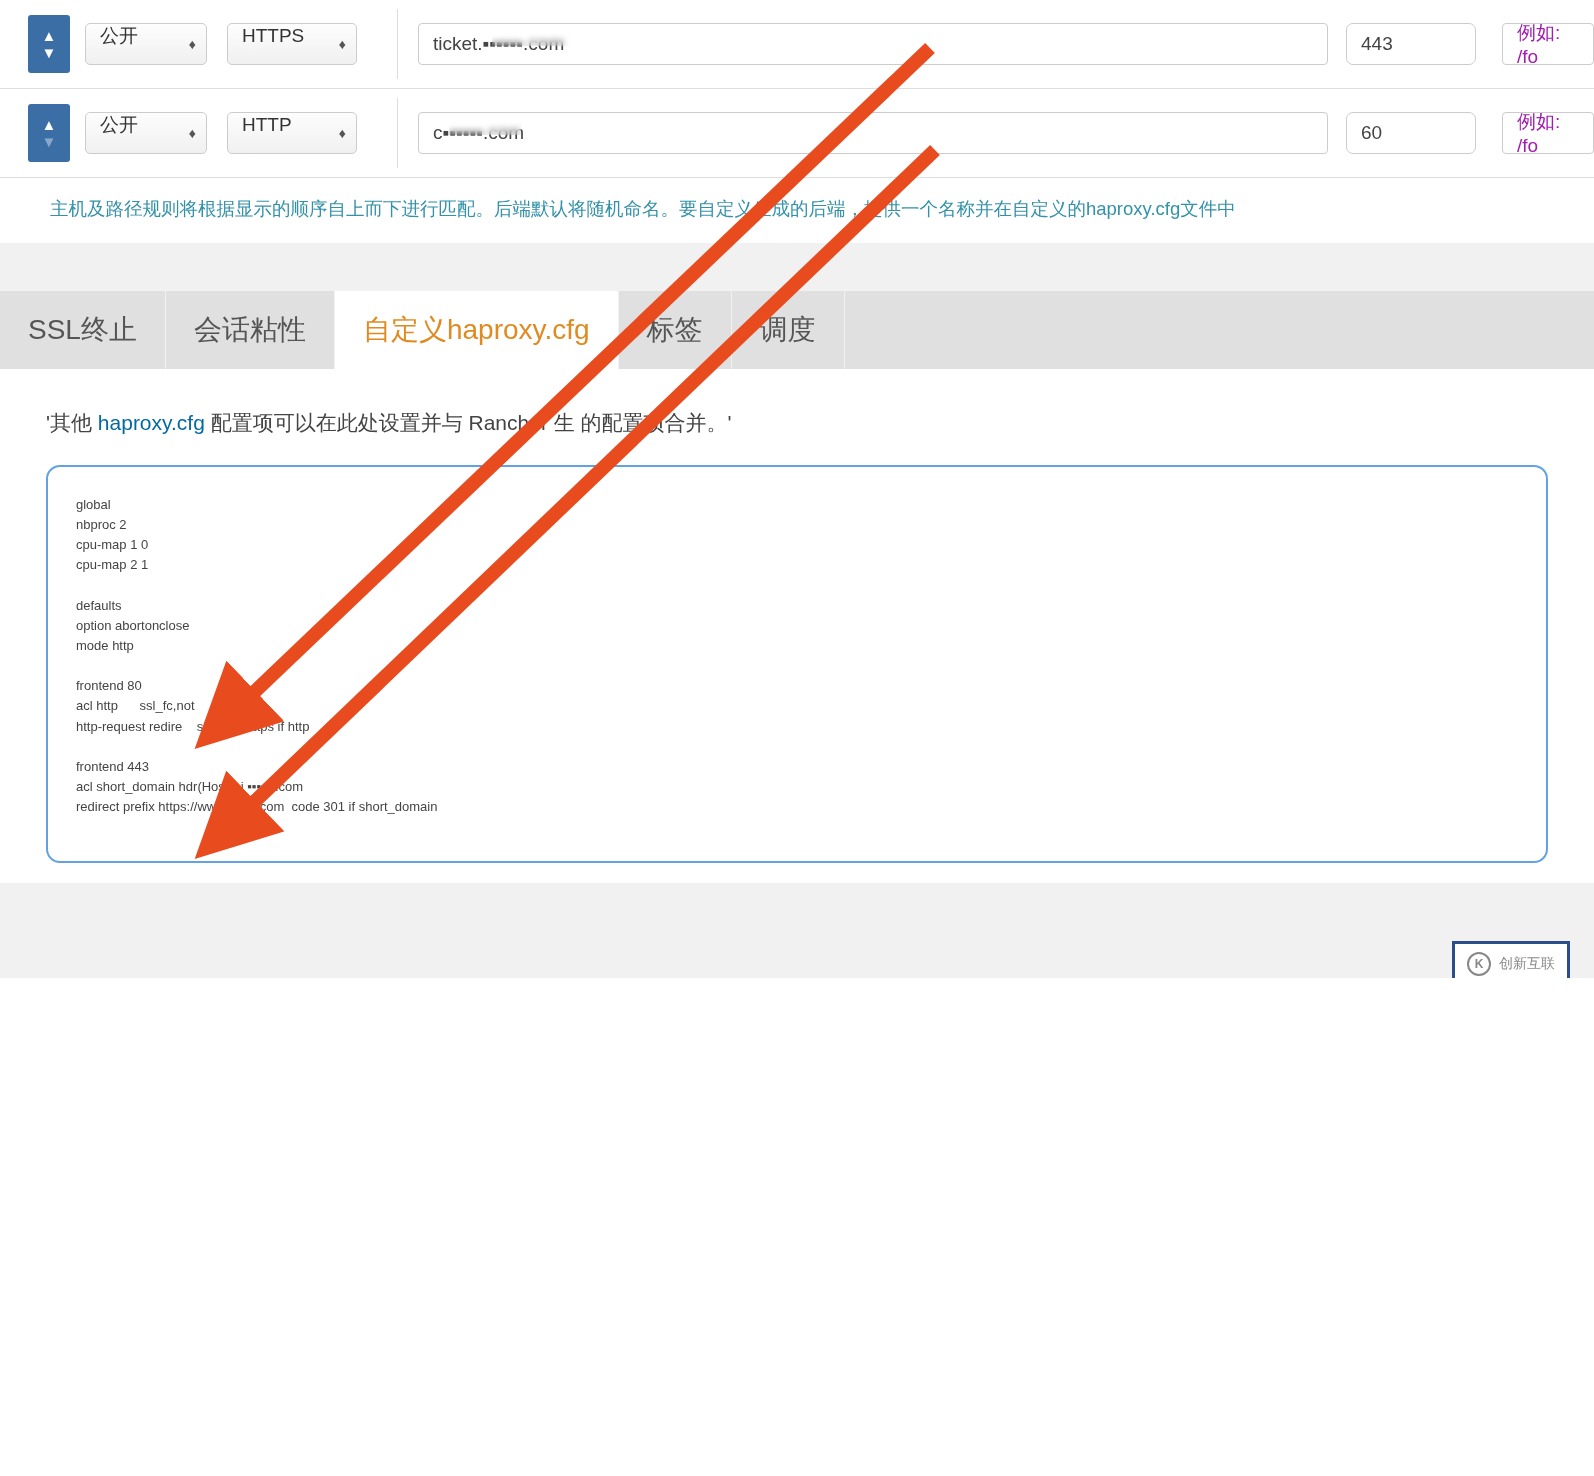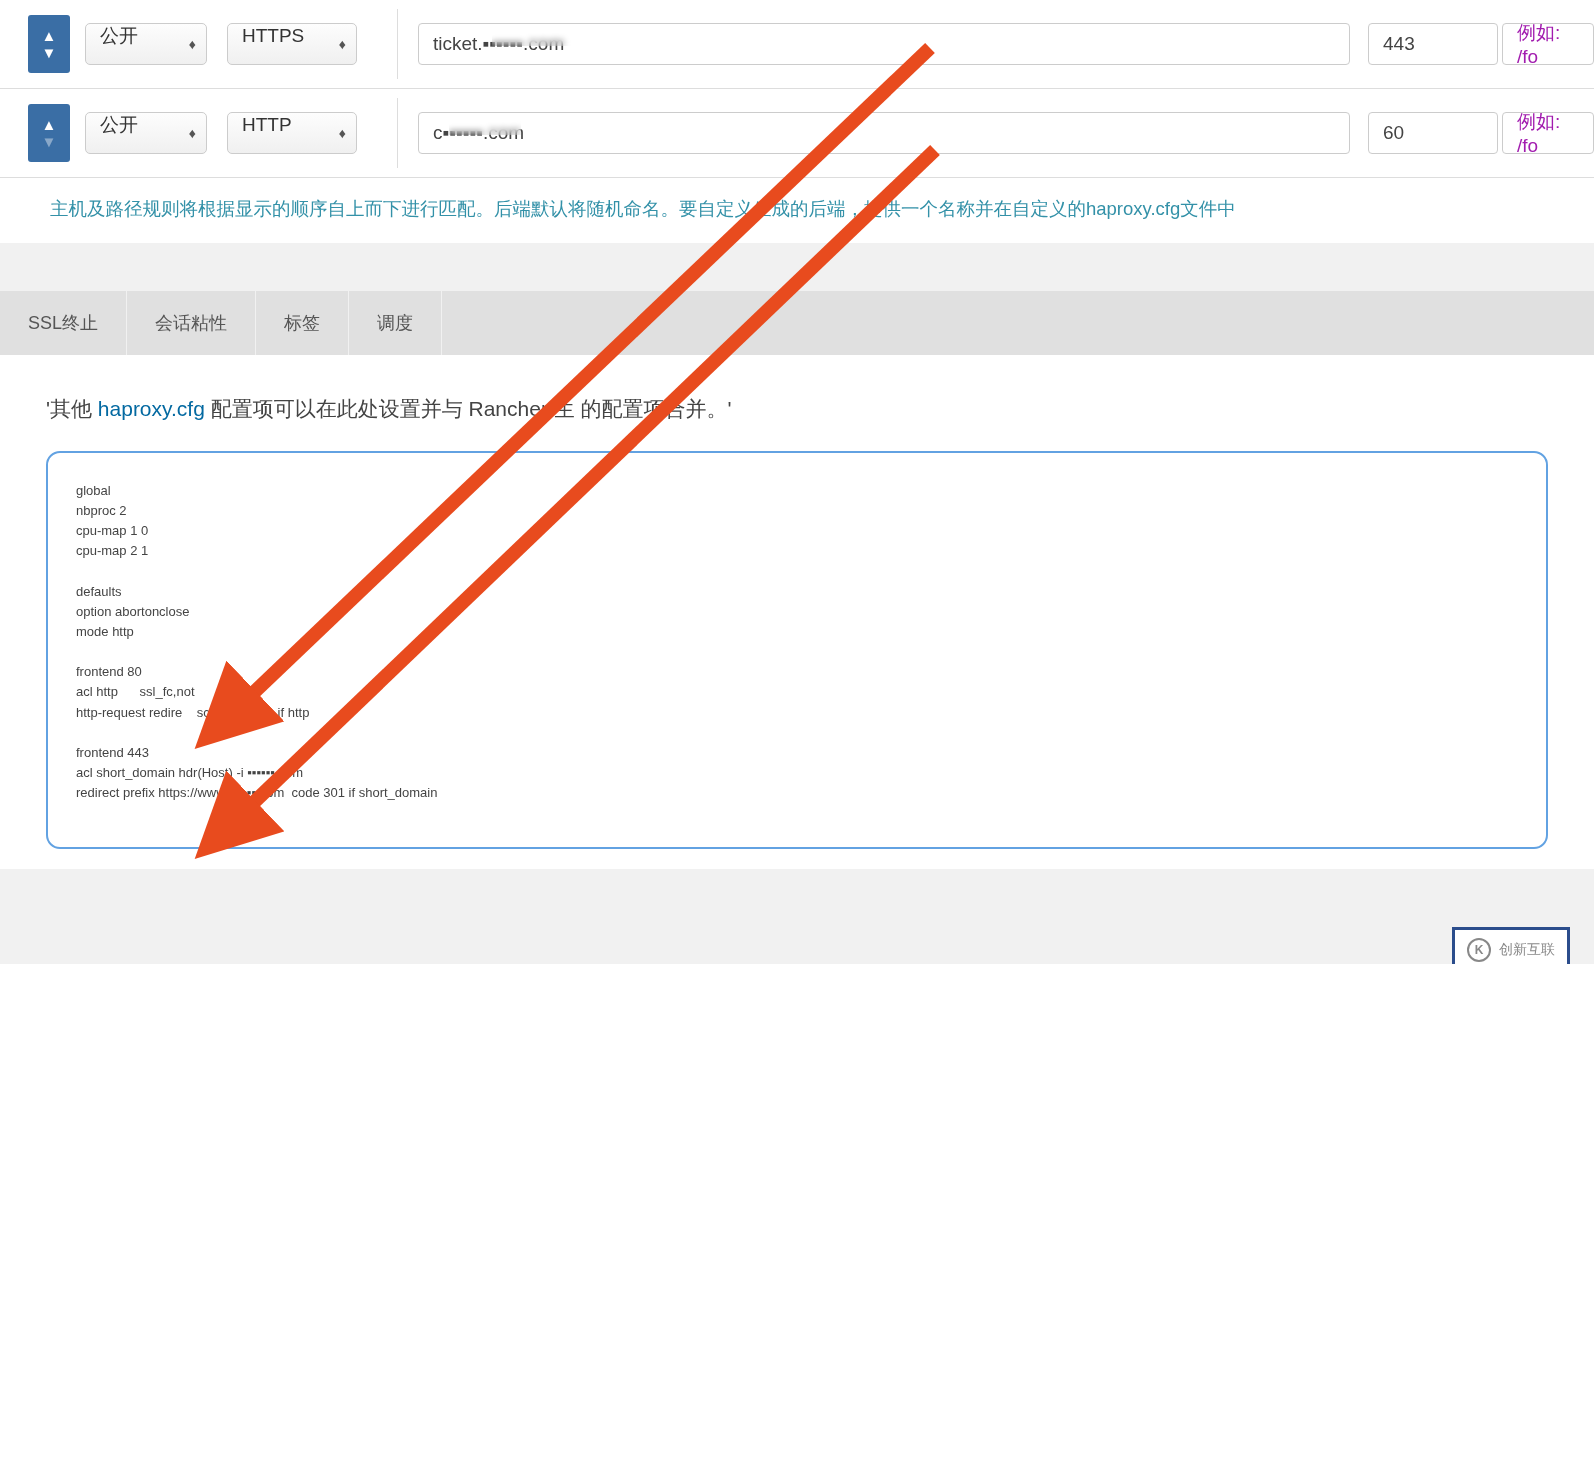--- a/index.html
+++ b/index.html
@@ -28,30 +28,30 @@
     .select-access { width: 122px; margin-right: 20px; }
     .select-proto { width: 130px; margin-right: 20px; }
     
     .divider-v { width: 1px; background: #ddd; height: 70px; margin: -15px 20px; }
     
     .input-box {
       height: 42px; border: 1px solid #ccc; border-radius: 4px; background: #fff;
       padding: 0 14px; font-size: 19px; color: #444; display: flex; align-items: center;
     }
     .input-host { flex: 1; min-width: 480px; margin-right: 18px; }
-    .input-port { width: 130px; margin-right: 4px; }
+    .input-port { width: 130px; margin-right: 26px; border-radius: 7px; }
     .input-path { width: 92px; color: #a21caf; }
     
     .hint-line { color: #3391a8; font-size: 18.5px; padding: 18px 0 22px 50px; }
     
     .gray-gap { height: 48px; background: #f1f1f1; }
     
     .tabs-section { display: flex; background: #f1f1f1; }
     .tab-btn {
-      padding: 20px 28px; background: #e0e0e0; font-size: 18px; color: #555;
+      padding: 20px 28px; background: #e0e0e0; font-size: 28px; color: #555;
       border-right: 1px solid #f1f1f1; cursor: pointer;
     }
     .tab-btn.active { background: #fff; color: #e08b22; }
     .tab-spacer { flex: 1; background: #e0e0e0; }
     
     .content-section { background: #fff; padding: 40px 46px 20px 46px; }
     .desc-line { font-size: 21px; color: #444; margin-bottom: 28px; }
     .desc-line .hl { color: #0369a1; }
     
     .config-box {
@@ -148,20 +148,21 @@
     </div>
 
     <div class="hint-line">主机及路径规则将根据显示的顺序自上而下进行匹配。后端默认将随机命名。要自定义生成的后端，提供一个名称并在自定义的haproxy.cfg文件中</div>
   </div>
 
   <div class="gray-gap"></div>
 
   <div class="tabs-section">
     <div class="tab-btn">SSL终止</div>
     <div class="tab-btn">会话粘性</div>
+    <div class="tab-btn active">自定义haproxy.cfg</div>
     <div class="tab-btn">标签</div>
     <div class="tab-btn">调度</div>
     <div class="tab-spacer"></div>
   </div>
 
   <div class="content-section">
     <div class="desc-line">
       <span>'其他 </span><span class="hl">haproxy.cfg</span><span> 配置项可以在此处设置并与 Rancher 生   的配置项合并。'</span>
     </div>
     <div class="config-box">global

